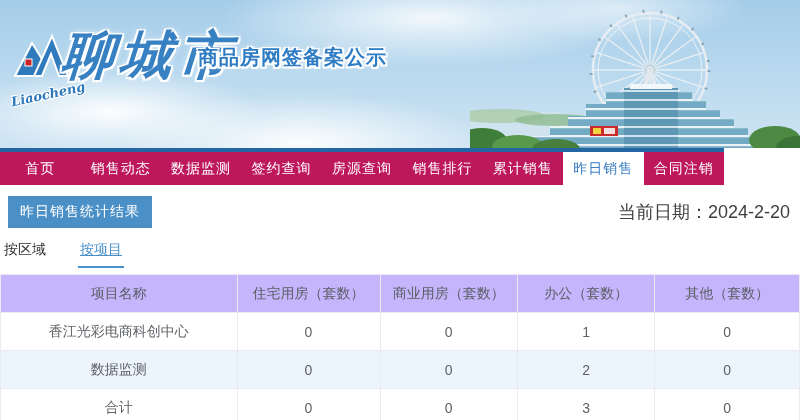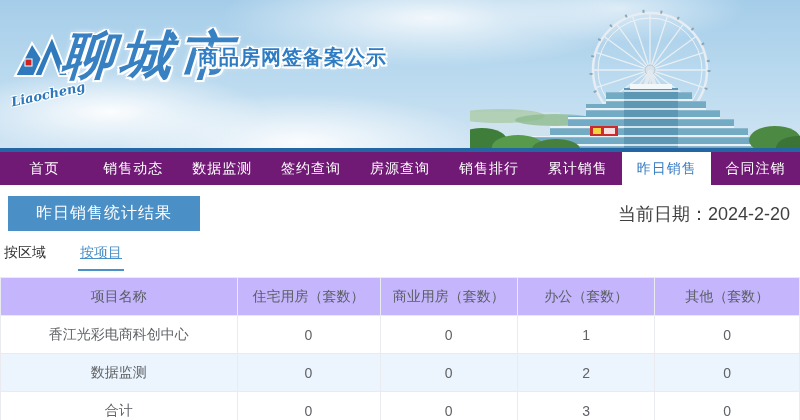--- a/index.html
+++ b/index.html
@@ -24,30 +24,30 @@
     text-shadow:-1px -1px 0 #fff,1px -1px 0 #fff,-1px 1px 0 #fff,1px 1px 0 #fff; }
   .outlined { text-shadow:-2px -1px 0 #fff,2px -1px 0 #fff,-2px 2px 0 #fff,2px 2px 0 #fff,
     -1px 0 0 #fff,1px 0 0 #fff,0 -1px 0 #fff,0 2px 0 #fff,0 0 6px rgba(255,255,255,.9); }
   .site-name { position:absolute; left:62px; top:24px; font-size:52px; line-height:62px;
     font-family:"DejaVu Serif","Liberation Serif",serif; font-weight:bold; font-style:italic;
     letter-spacing:6px; color:#3780c2; transform:skewX(-4deg); }
   .site-subtitle { position:absolute; left:198px; top:44px; font-size:20px; font-weight:bold;
     letter-spacing:1px; color:#2e7cc3; }
 
   
-  .nav { display:flex; width:800px; height:37px; background:#701a75; border-top:4px solid #2465a3; }
+  .nav { display:flex; width:724px; height:37px; background:#be185d; border-top:4px solid #2465a3; }
   .nav-item { flex:1 1 0; height:33px; line-height:33px; text-align:center; color:#fff;
     font-size:14px; letter-spacing:1px; cursor:pointer; white-space:nowrap; }
   .nav-item.active { background:#fff; color:#3a7ec2; }
 
   
   .section-row { display:flex; justify-content:space-between; align-items:center;
     margin:11px 10px 0 8px; }
-  .section-badge { background:#4a8fc6; color:#fff; font-size:16px; letter-spacing:1px;
-    padding:7px 28px;text-align:right; }
+  .section-badge { background:#4a8fc6; color:#fff; font-size:14px; letter-spacing:1px;
+    padding:7px 12px;text-align:right; }
   .current-date { font-size:18px; color:#3f3f3f; }
 
   
   .tabs { display:flex; gap:30px; margin:13px 0 0 2px; }
   .tab { font-size:14px; color:#303133; padding:0 2px 7px 2px; cursor:pointer; }
   .tab.active { color:#4a90c9; border-bottom:2px solid #4a90c9;text-decoration:underline; }
 
   
   table { width:800px; border-collapse:collapse; margin-top:6px; table-layout:fixed;
     font-size:14px; color:#5f6266; }

